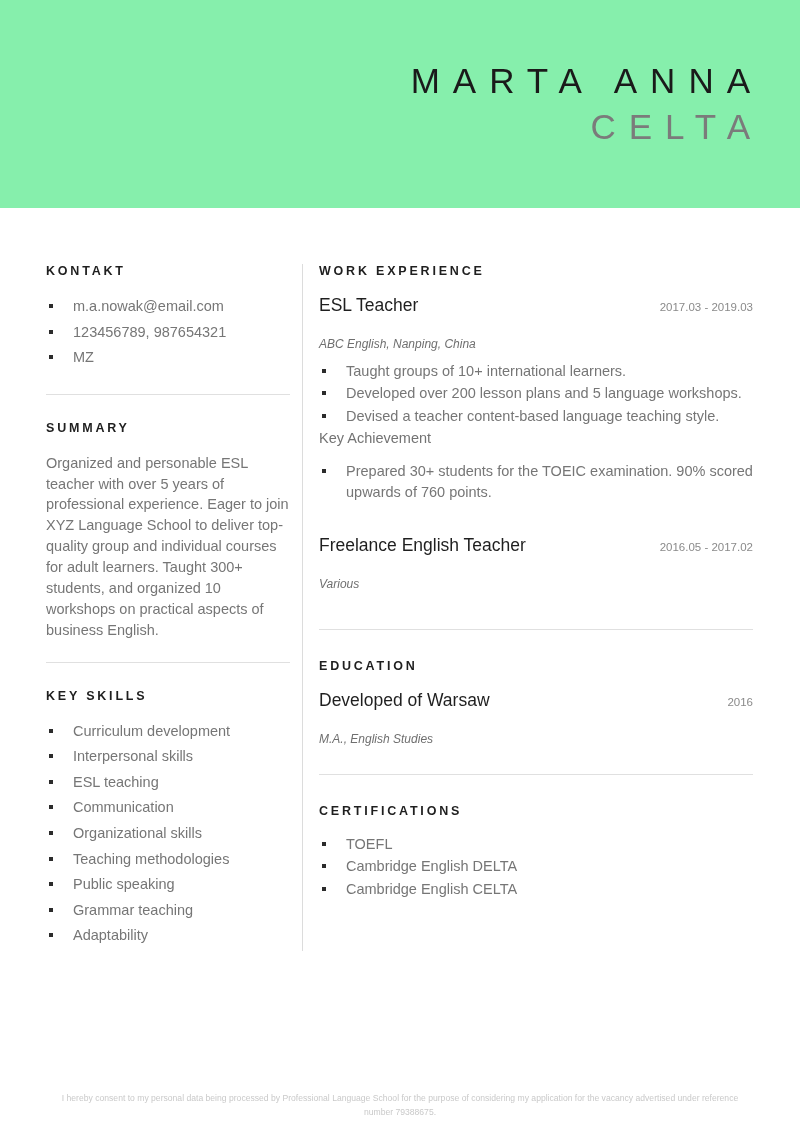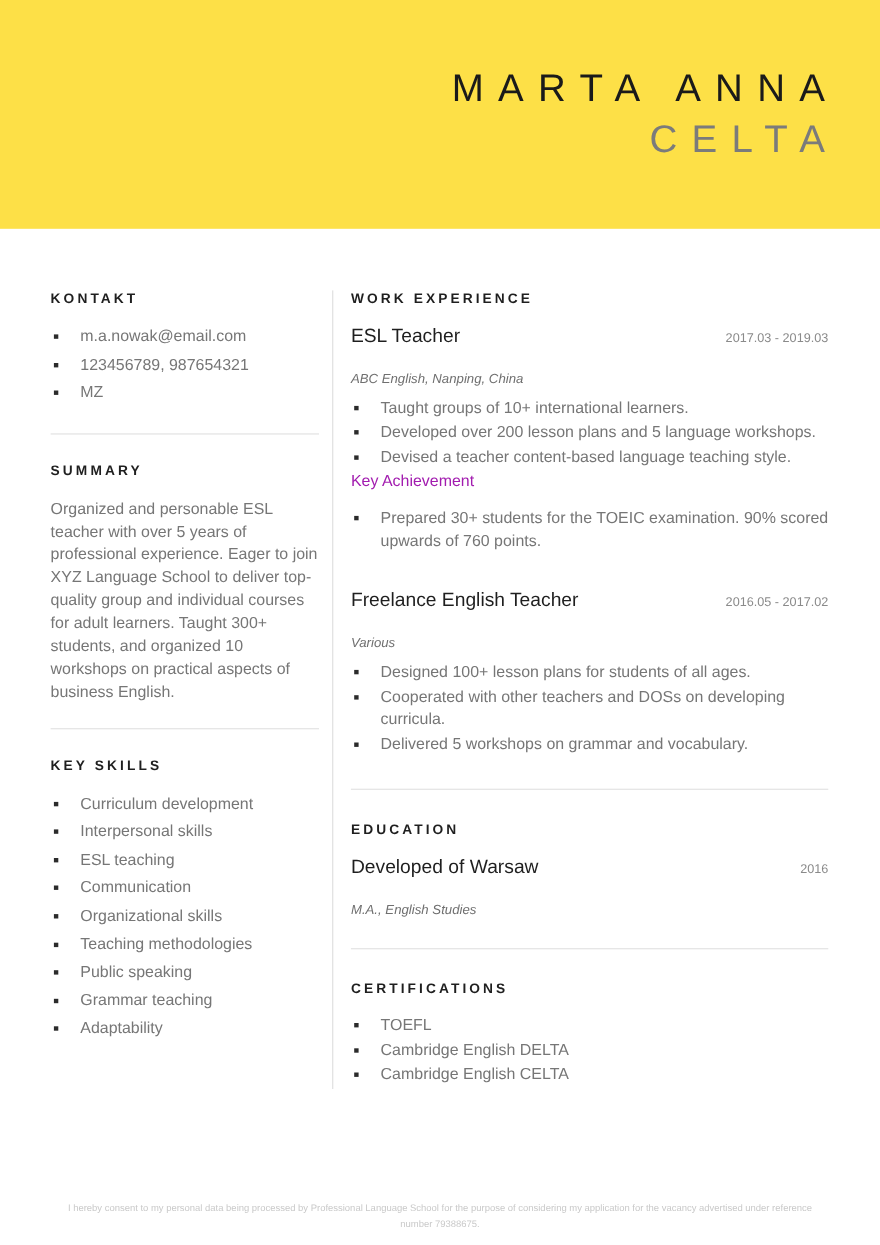--- a/index.html
+++ b/index.html
@@ -10,21 +10,21 @@
     background: #ffffff;
     font-family: "Liberation Sans", sans-serif;
     color: #4c4c4c;
     -webkit-font-smoothing: antialiased;
   }
   .page { position: relative; width: 800px; height: 1132px; background:#fff; overflow: hidden; }
 
   
   .header {
     height: 208px;
-    background: #fde047;
+    background: #86efac;
     padding: 0 50px;
     display: flex;
     flex-direction: column;
     justify-content: center;
     align-items: flex-end;
   }
   .name-first {
     font-size: 35px;
     letter-spacing: 13px;
     color: #1a1a1a;
@@ -140,21 +140,21 @@
   .entry-sub {
     font-size: 12px;
     font-style: italic;
     color: #6f6f6f;
     margin-top: 20px;
     margin-bottom: 10px;
   }
   .plain-line {
     font-size: 14.5px;
     line-height: 1.42;
-    color: #a21caf;
+    color: #737373;
   }
   .ach-gap { height: 12px; }
 
   .footer {
     position: absolute;
     left: 0;
     right: 0;
     bottom: 13px;
     text-align: center;
     font-size: 8.6px;
@@ -241,25 +241,20 @@
         </div>
 
         <div style="height:30px"></div>
 
         <div class="entry">
           <div class="entry-head">
             <div class="entry-title">Freelance English Teacher</div>
             <div class="entry-date">2016.05 - 2017.02</div>
           </div>
           <div class="entry-sub">Various</div>
-          <ul class="blist">
-            <li>Designed 100+ lesson plans for students of all ages.</li>
-            <li>Cooperated with other teachers and DOSs on developing curricula.</li>
-            <li>Delivered 5 workshops on grammar and vocabulary.</li>
-          </ul>
         </div>
       </div>
 
       <div style="height:28px"></div>
       <hr class="hr">
       <div style="height:29px"></div>
 
       <div>
         <div class="sect-title">EDUCATION</div>
         <div class="entry">

